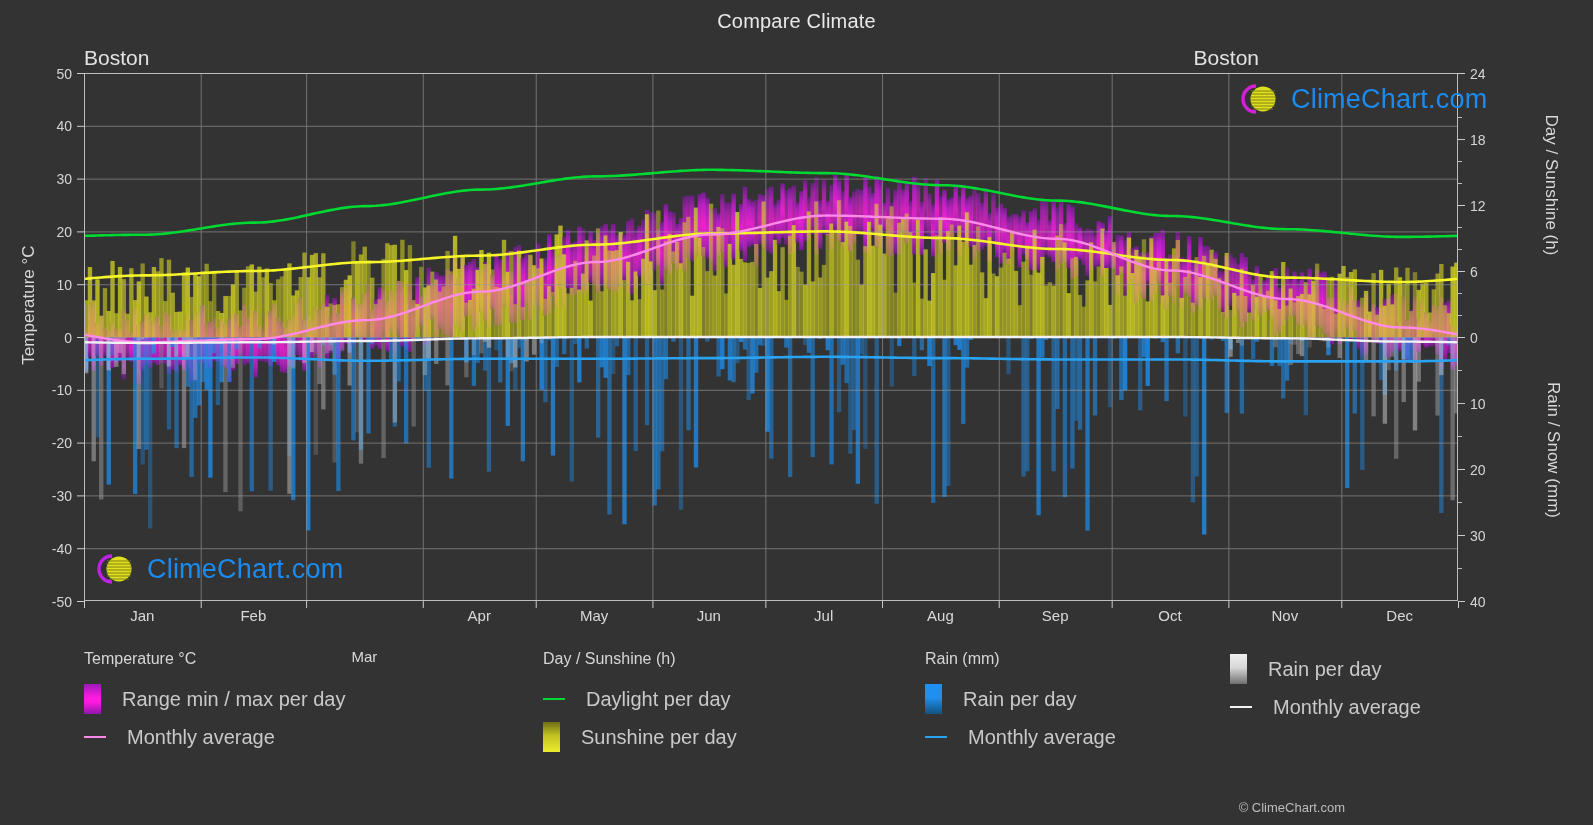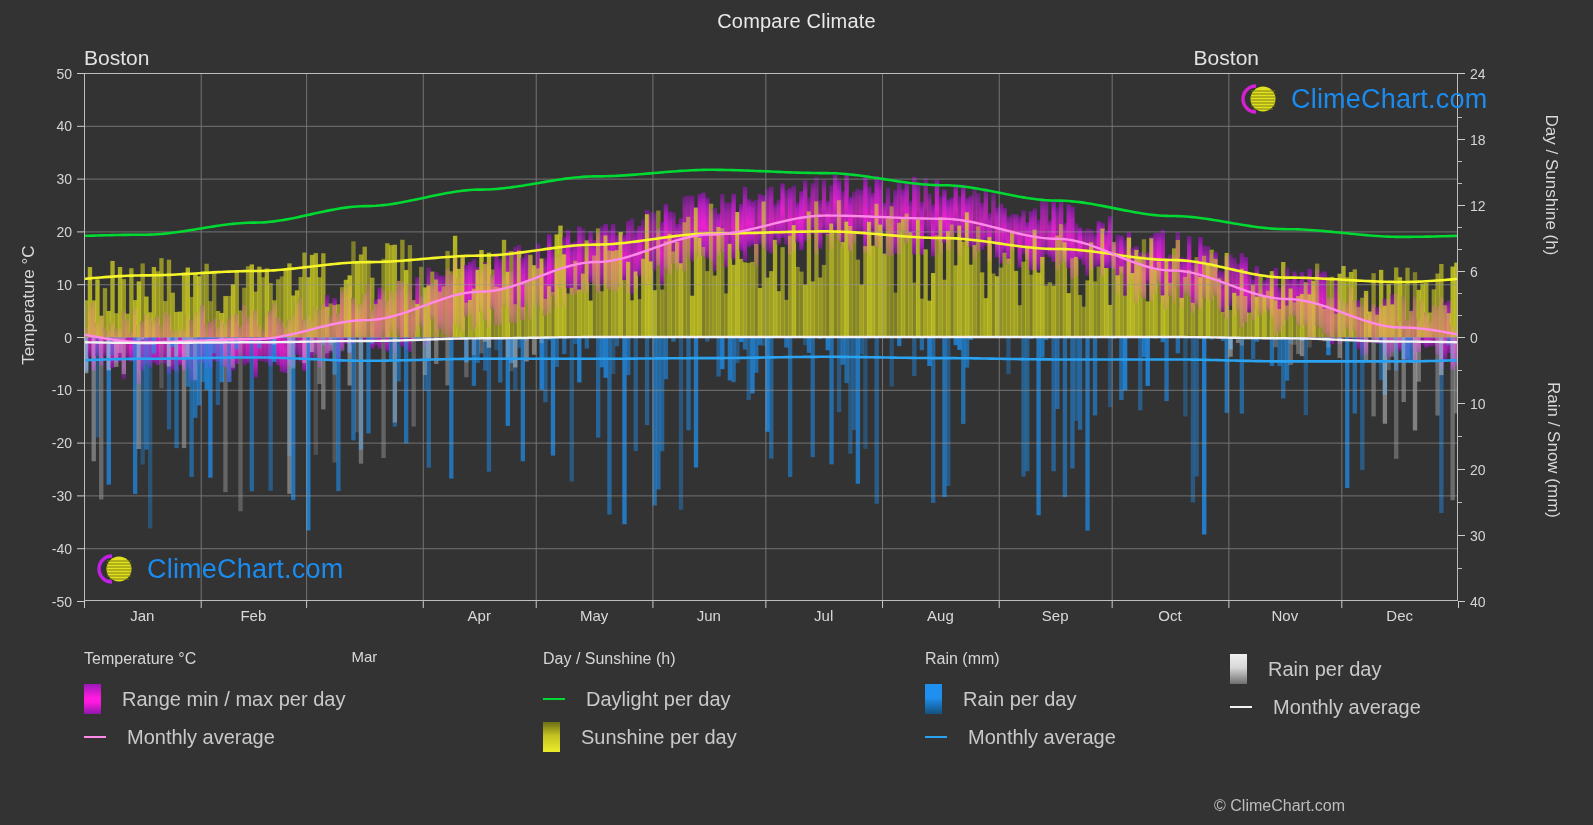--- a/index.html
+++ b/index.html
@@ -115,21 +115,21 @@
     width: 22px; height: 0;
     border-top: 2px solid #fff;
     display: inline-block;
     flex: 0 0 auto;
     margin-left: 0px;
   }
   .footer {
     position: absolute;
     right: 18px; bottom: 10px;
     color: #bdbdbd;
-    font-size: 16px;
+    font-size: 13px;
   }
   .logo-wm {
     position: absolute;
     display: flex;
     align-items: center;
   }
   .logo-text {
     font-size: 27px;
     color: #1a8cf0;
     margin-left: 9px;

